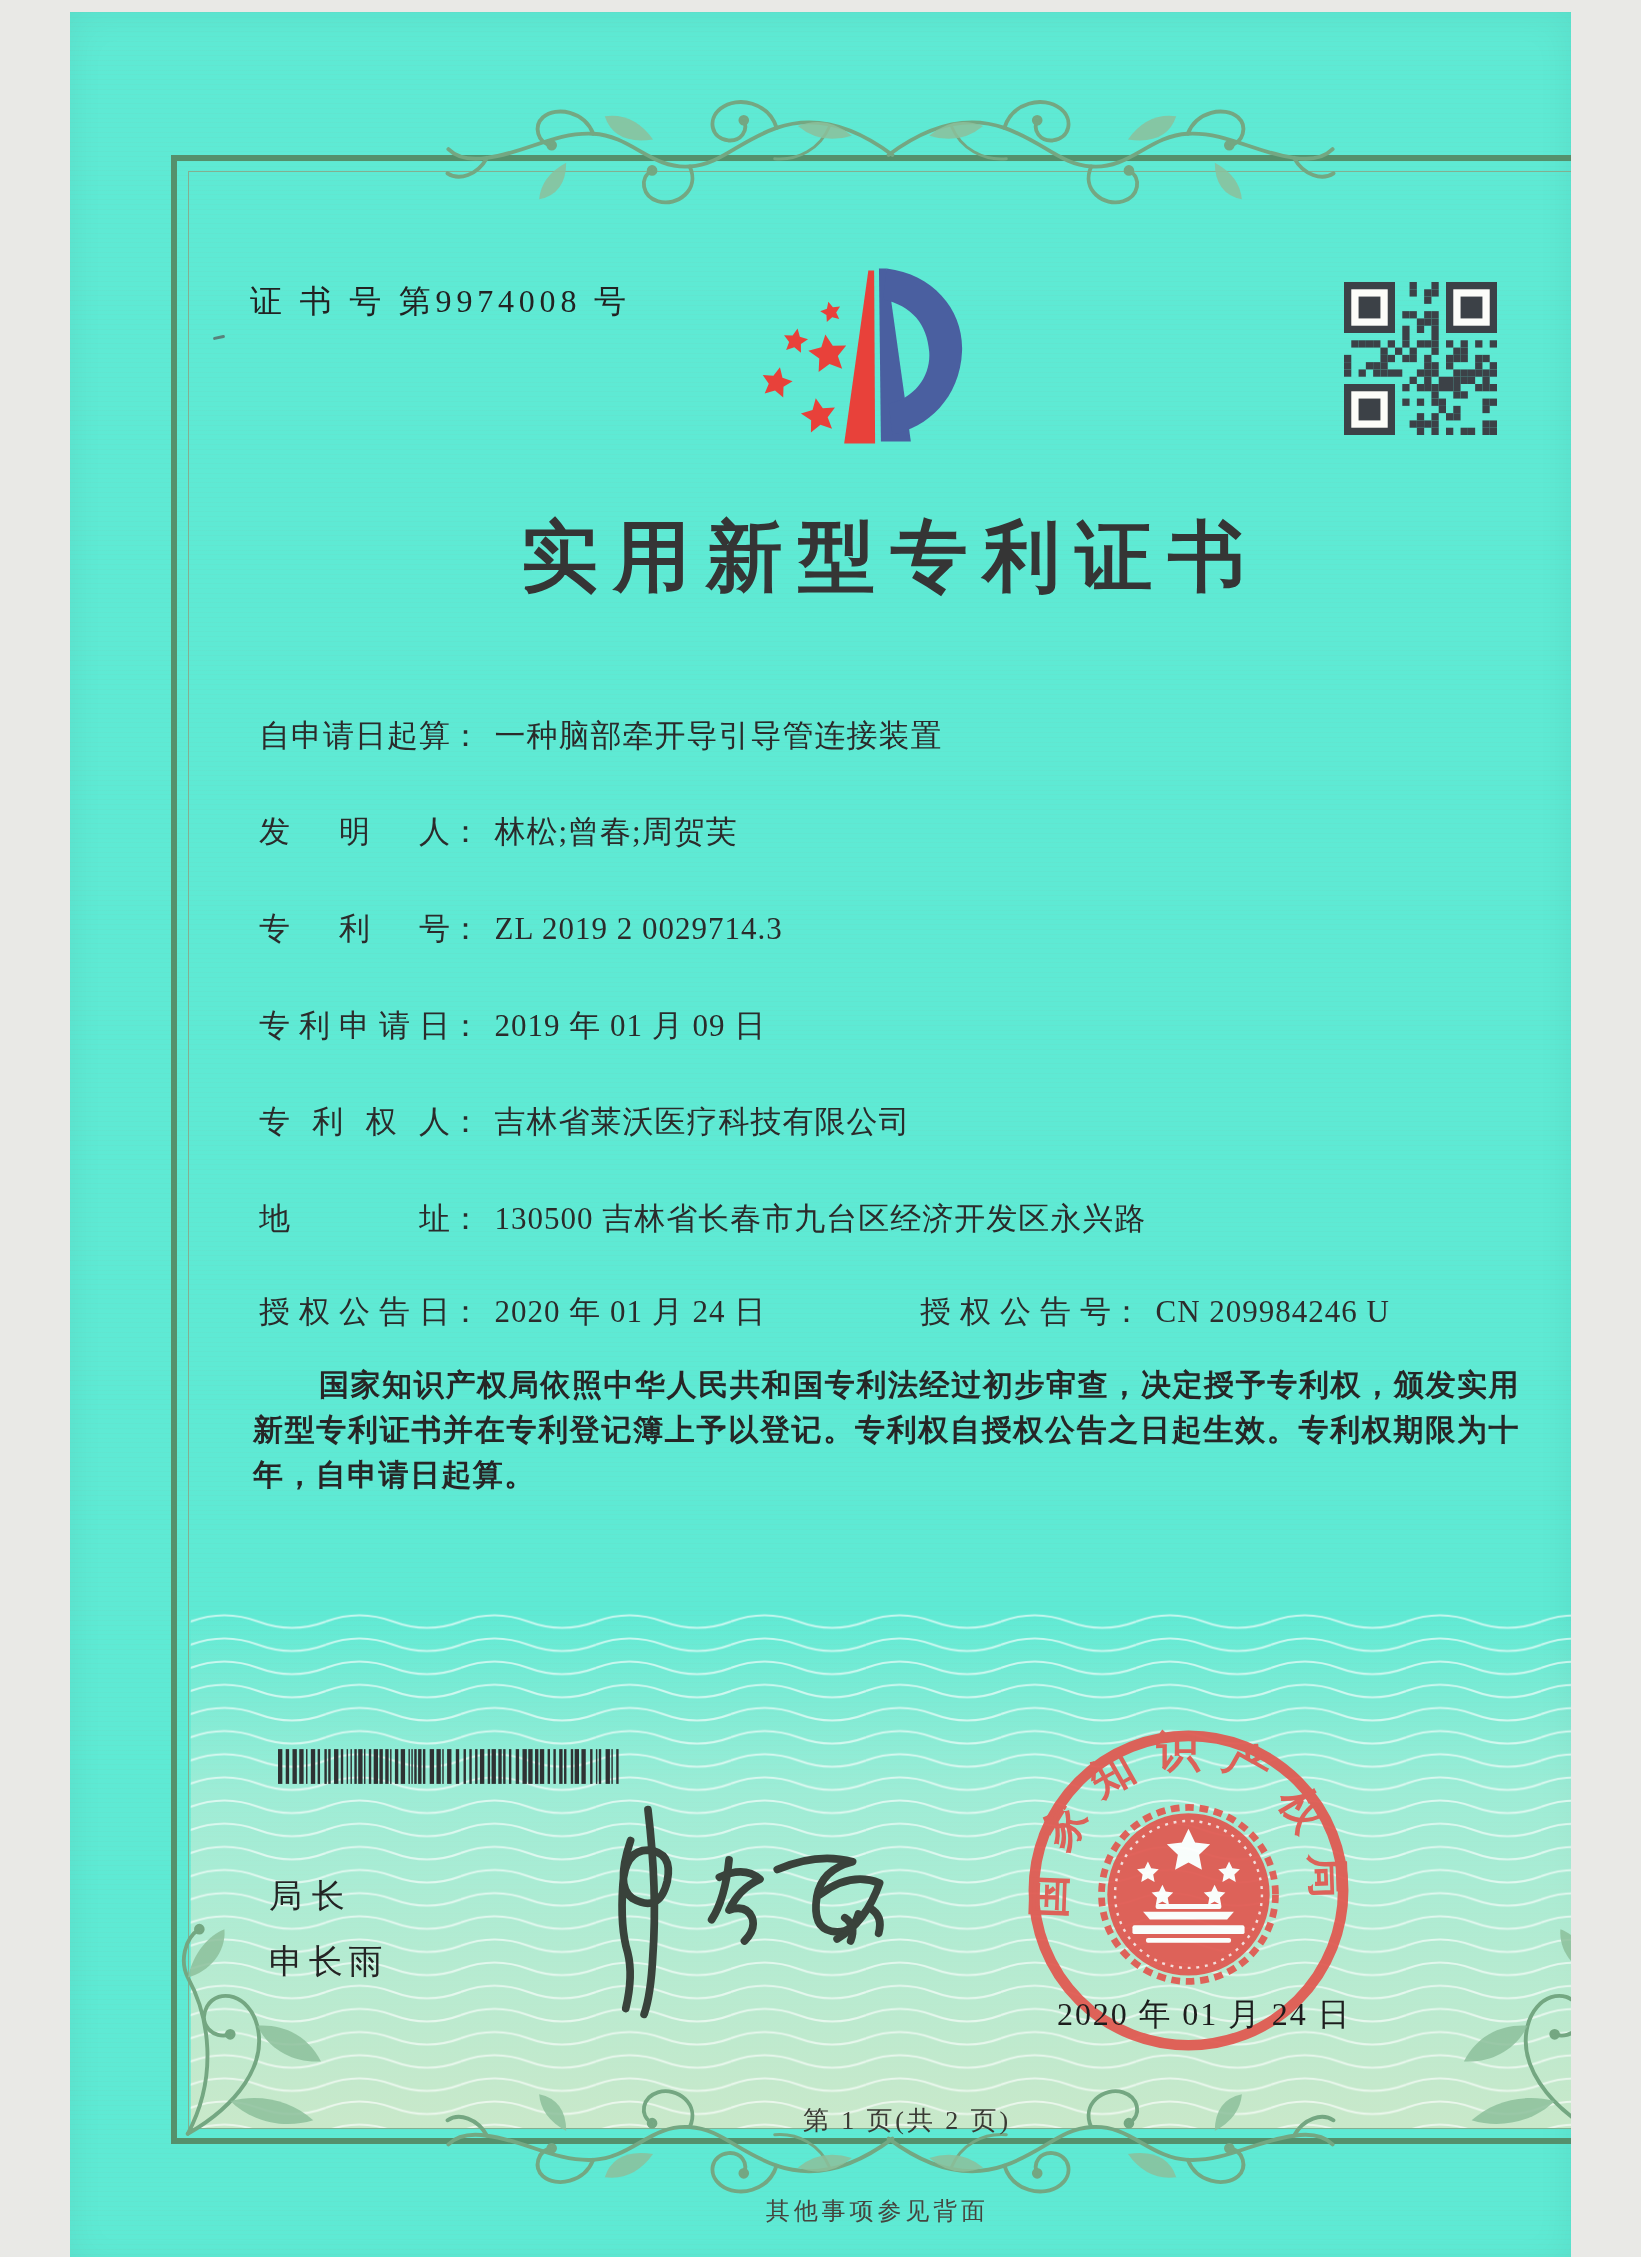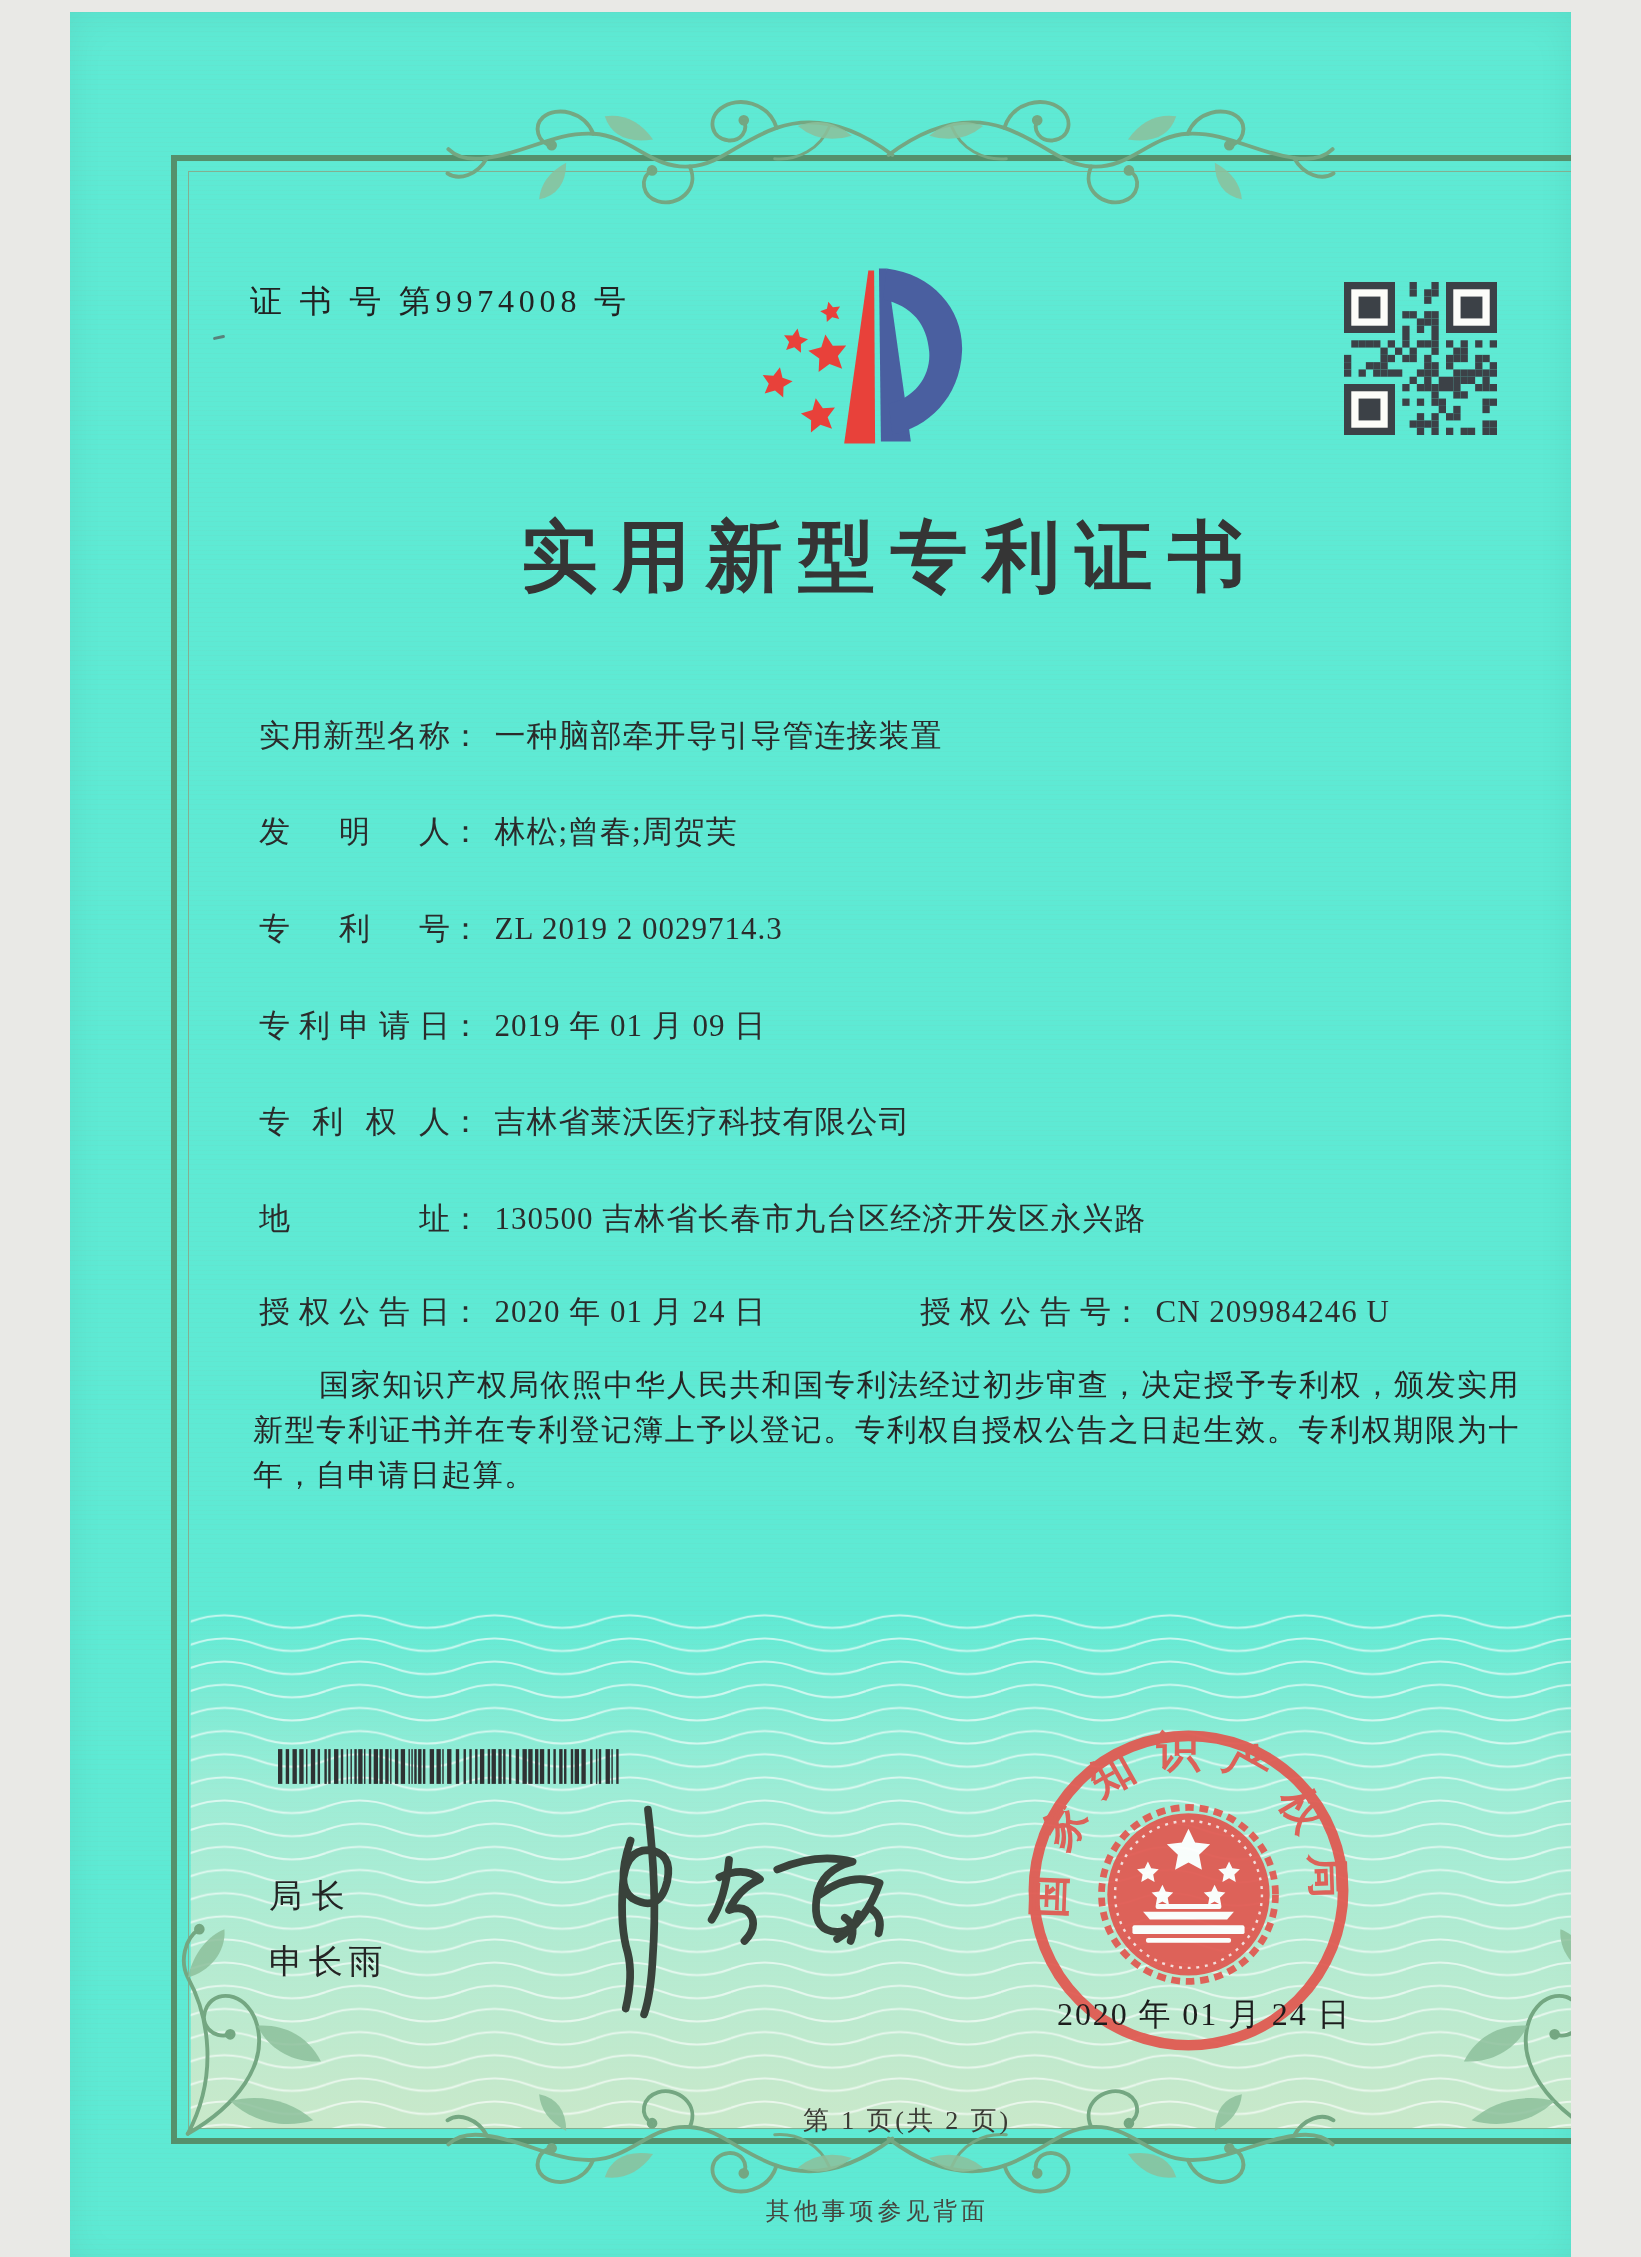--- a/index.html
+++ b/index.html
@@ -29,21 +29,21 @@
   .field-row{position:absolute;left:189px;font-size:31px;color:#2b2b2b;white-space:nowrap;}
   .flabel{display:inline-block;width:191px;text-align:justify;text-align-last:justify;}
   .fcolon{display:inline-block;}
   .fvalue{margin-left:13.5px;letter-spacing:1px;text-align:center;}
   .grant-b{position:absolute;left:850px;font-size:31px;white-space:nowrap;}
   .body-text{
     position:absolute;left:183px;top:1350px;width:1267px;
     font-size:30px;line-height:45px;letter-spacing:1.4px;color:#262626;
     text-align:justify;
   }
-  .body-text p{margin:0;text-indent:2.2em;}
+  .body-text p{margin:0;text-indent:2.2em;font-weight:bold;}
   .barcode{position:absolute;left:208px;top:1737px;}
   .director-title{position:absolute;left:199px;top:1862px;font-size:33px;letter-spacing:9.7px;color:#242424;}
   .director-name{position:absolute;left:199px;top:1927px;font-size:34px;letter-spacing:5.8px;color:#242424;}
   .signature{position:absolute;left:406px;top:1788px;}
   .seal{position:absolute;left:931px;top:1693px;opacity:.93;}
   .seal-date{position:absolute;left:987px;top:1981px;font-size:32px;letter-spacing:1.9px;color:#1d1d1d;z-index:6;}
   .page-footer{position:absolute;left:555px;top:2091px;width:386px;text-align:right;font-size:26px;letter-spacing:2.9px;color:#3a3a34;}
   .back-note{position:absolute;left:533px;top:2183px;width:386px;text-align:right;font-size:24px;letter-spacing:3.9px;color:#45453e;}
   .artifact-mark{position:absolute;left:143px;top:324px;width:11.6px;height:2.9px;background:#555;transform:rotate(-12deg);border-radius:1.9px;opacity:.7;}
 </style>
@@ -253,21 +253,21 @@
       <rect x="112.85714285714286" y="7.523809523809524" width="37.61904761904762" height="37.61904761904762" fill="#fcfcf9"></rect>
       <rect x="120.38095238095238" y="15.047619047619047" width="22.57142857142857" height="22.57142857142857" fill="#3c4147"></rect>
       <rect x="0" y="105.33333333333333" width="52.666666666666664" height="52.666666666666664" fill="#3c4147"></rect>
       <rect x="7.523809523809524" y="112.85714285714286" width="37.61904761904762" height="37.61904761904762" fill="#fcfcf9"></rect>
       <rect x="15.047619047619047" y="120.38095238095238" width="22.57142857142857" height="22.57142857142857" fill="#3c4147"></rect>
     </svg>
 
   <div class="title">实用新型专利证书</div>
 
   <div class="field-row" style="top:703px">
-    <span class="flabel">实用新型名称</span><span class="fcolon">：</span><span class="fvalue">一种脑部牵开导引导管连接装置</span>
+    <span class="flabel">自申请日起算</span><span class="fcolon">：</span><span class="fvalue">一种脑部牵开导引导管连接装置</span>
   </div>
   <div class="field-row" style="top:799px">
     <span class="flabel">发明人</span><span class="fcolon">：</span><span class="fvalue">林松;曾春;周贺芙</span>
   </div>
   <div class="field-row" style="top:896px">
     <span class="flabel">专利号</span><span class="fcolon">：</span><span class="fvalue">ZL 2019 2 0029714.3</span>
   </div>
   <div class="field-row" style="top:993px">
     <span class="flabel">专利申请日</span><span class="fcolon">：</span><span class="fvalue">2019 年 01 月 09 日</span>
   </div>

